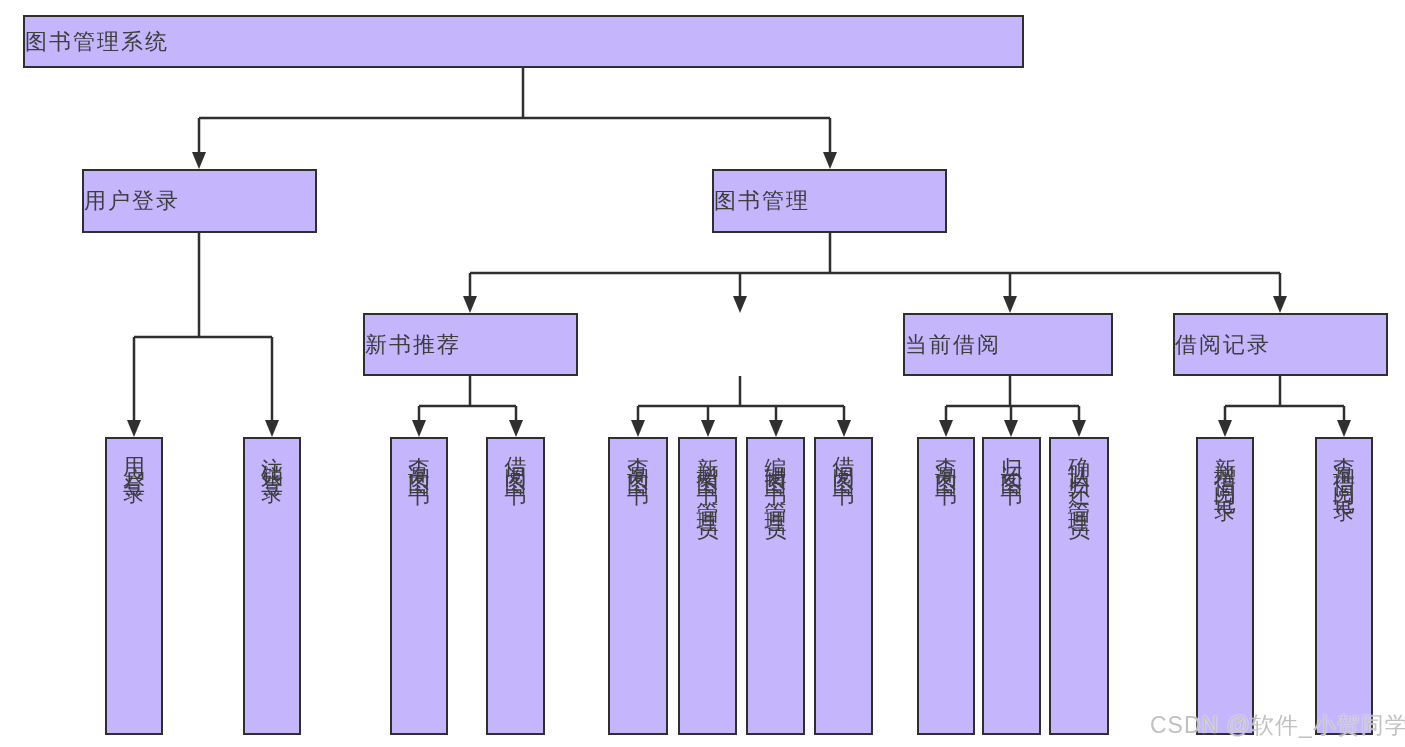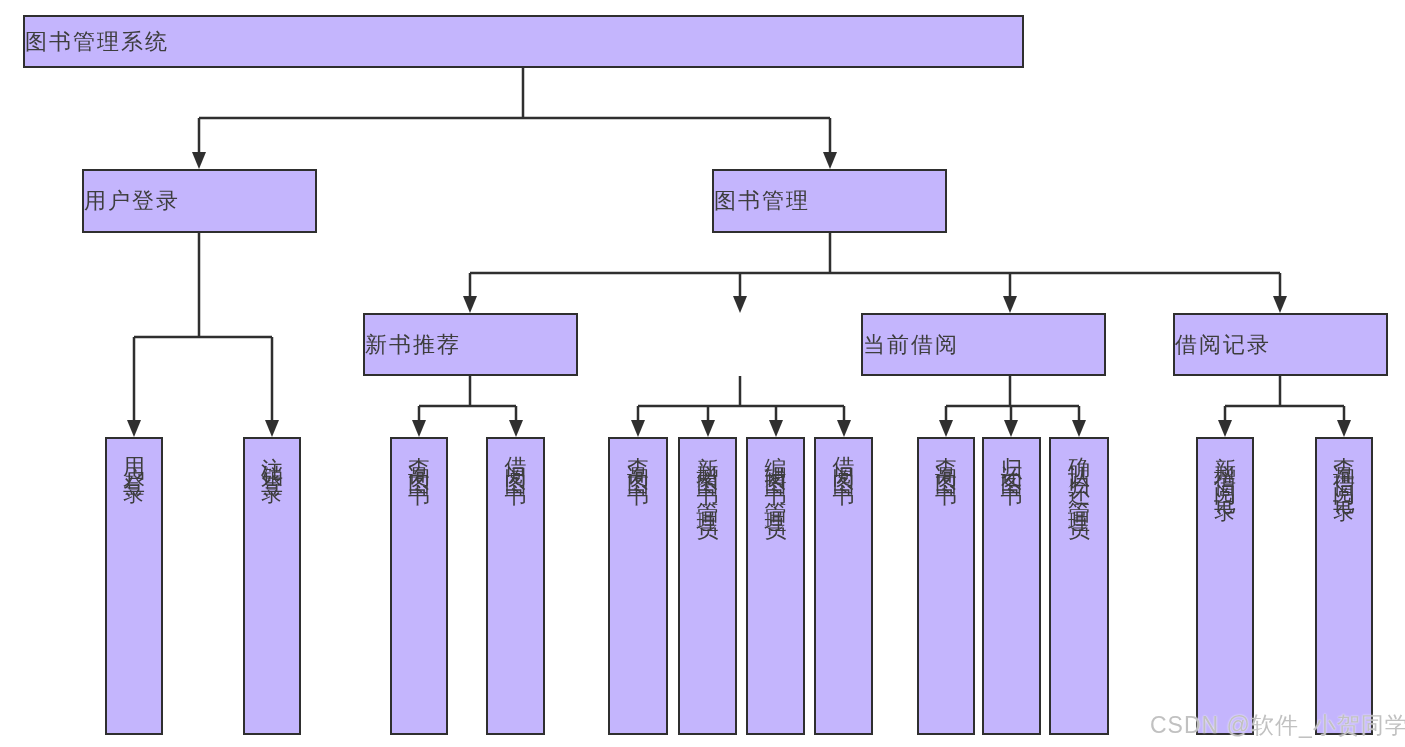--- a/index.html
+++ b/index.html
@@ -111,21 +111,21 @@
   <div class="node hbox" style="left:82px;top:169px;width:235px;height:64px">
     <span class="lbl">用户登录</span>
   </div>
   <div class="node hbox" style="left:712px;top:169px;width:235px;height:64px">
     <span class="lbl">图书管理</span>
   </div>
 
   <div class="node hbox" style="left:363px;top:313px;width:215px;height:63px">
     <span class="lbl">新书推荐</span>
   </div>
-  <div class="node hbox" style="left:861px;top:313px;width:245px;height:63px">
+  <div class="node hbox" style="left:903px;top:313px;width:210px;height:63px">
     <span class="lbl">当前借阅</span>
   </div>
   <div class="node hbox" style="left:1173px;top:313px;width:215px;height:63px">
     <span class="lbl">借阅记录</span>
   </div>
 
   <div class="node vbox" style="left:105px;top:437px;width:58px;height:298px">
     <span class="lbl">用户登录</span>
   </div>
   <div class="node vbox" style="left:243px;top:437px;width:58px;height:298px">

